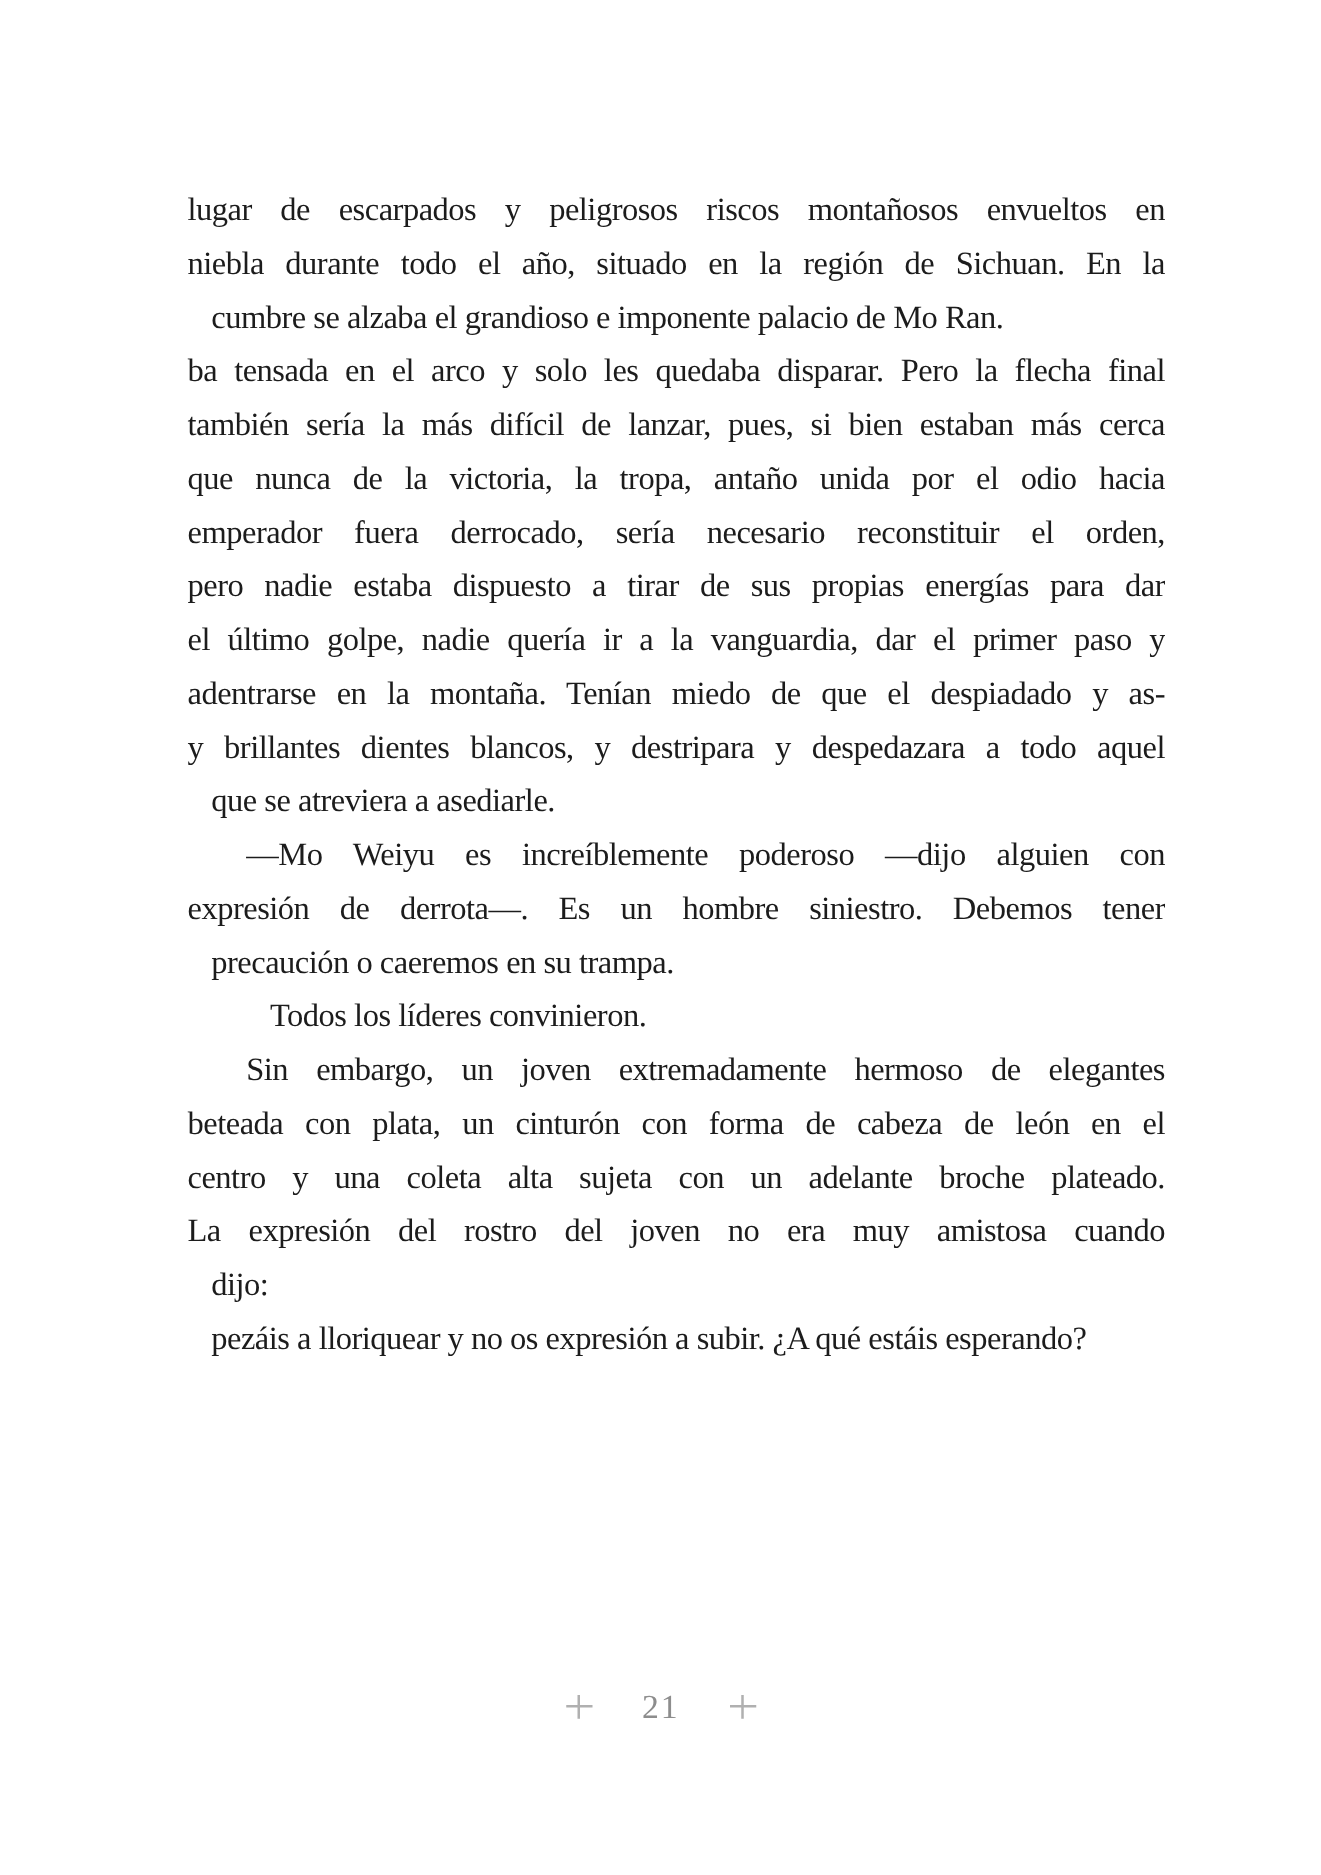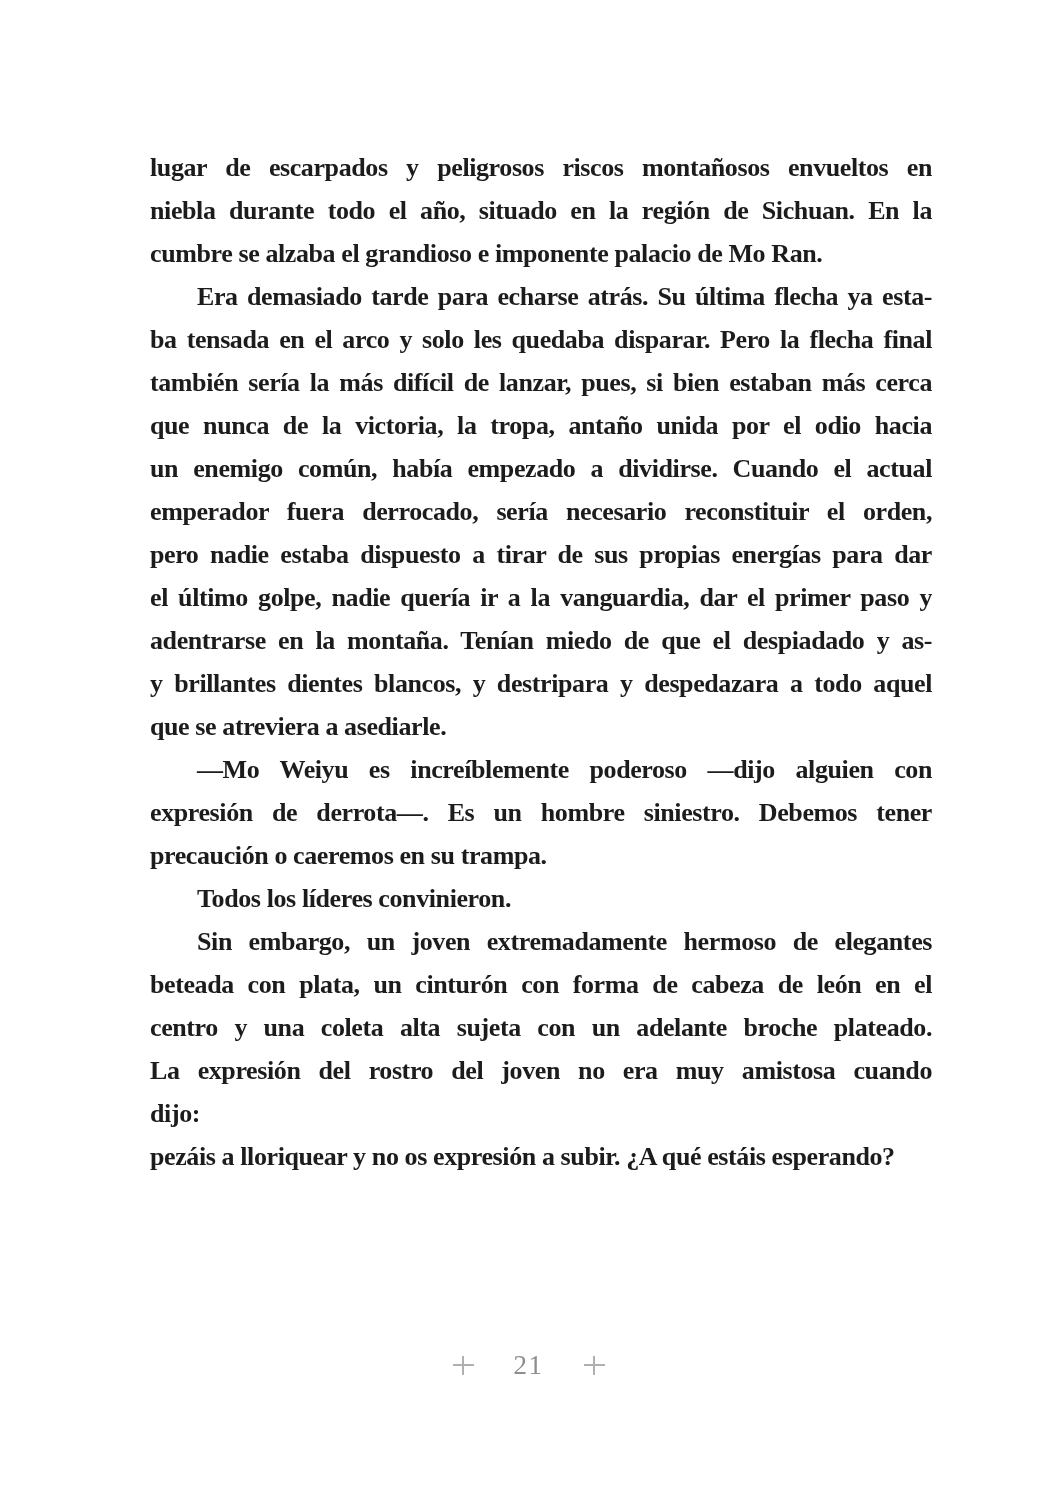--- a/index.html
+++ b/index.html
@@ -23,32 +23,32 @@
     left: 150px;
     top: 146px;
     width: 782px;
     color: var(--text, #1c1c1c);
     font-size: 26px;
     line-height: 43px;
     letter-spacing: -0.4px;
   }
   .paragraph {
     margin: 0;
-    font-weight: bold;
   }
   .line {
     text-align: justify;
     text-align-last: justify;
     text-justify: inter-word;
     height: 43px;
     overflow: hidden;
     white-space: normal;
   }
   .line.last {
     text-align-last: left;
+    margin-left: 19px;
   }
   .line.first-indented {
     text-indent: 47px;
   }
   .footer {
     position: absolute;
     left: 0;
     top: 1352px;
     width: 100%;
     height: 26px;
@@ -93,25 +93,23 @@
 
 <main class="page">
 
   <div class="text-block" id="text-block">
       <div class="paragraph">
         <div class="line">lugar de escarpados y peligrosos riscos montañosos envueltos en</div>
         <div class="line">niebla durante todo el año, situado en la región de Sichuan. En la</div>
         <div class="line last">cumbre se alzaba el grandioso e imponente palacio de Mo Ran.</div>
       </div>
       <div class="paragraph">
-        <div class="line first-indented">Era demasiado tarde para echarse atrás. Su última flecha ya esta-</div>
         <div class="line">ba tensada en el arco y solo les quedaba disparar. Pero la flecha final</div>
         <div class="line">también sería la más difícil de lanzar, pues, si bien estaban más cerca</div>
         <div class="line">que nunca de la victoria, la tropa, antaño unida por el odio hacia</div>
-        <div class="line">un enemigo común, había empezado a dividirse. Cuando el actual</div>
         <div class="line">emperador fuera derrocado, sería necesario reconstituir el orden,</div>
         <div class="line">pero nadie estaba dispuesto a tirar de sus propias energías para dar</div>
         <div class="line">el último golpe, nadie quería ir a la vanguardia, dar el primer paso y</div>
         <div class="line">adentrarse en la montaña. Tenían miedo de que el despiadado y as-</div>
         <div class="line">y brillantes dientes blancos, y destripara y despedazara a todo aquel</div>
         <div class="line last">que se atreviera a asediarle.</div>
       </div>
       <div class="paragraph">
         <div class="line first-indented">—Mo Weiyu es increíblemente poderoso —dijo alguien con</div>
         <div class="line">expresión de derrota—. Es un hombre siniestro. Debemos tener</div>

